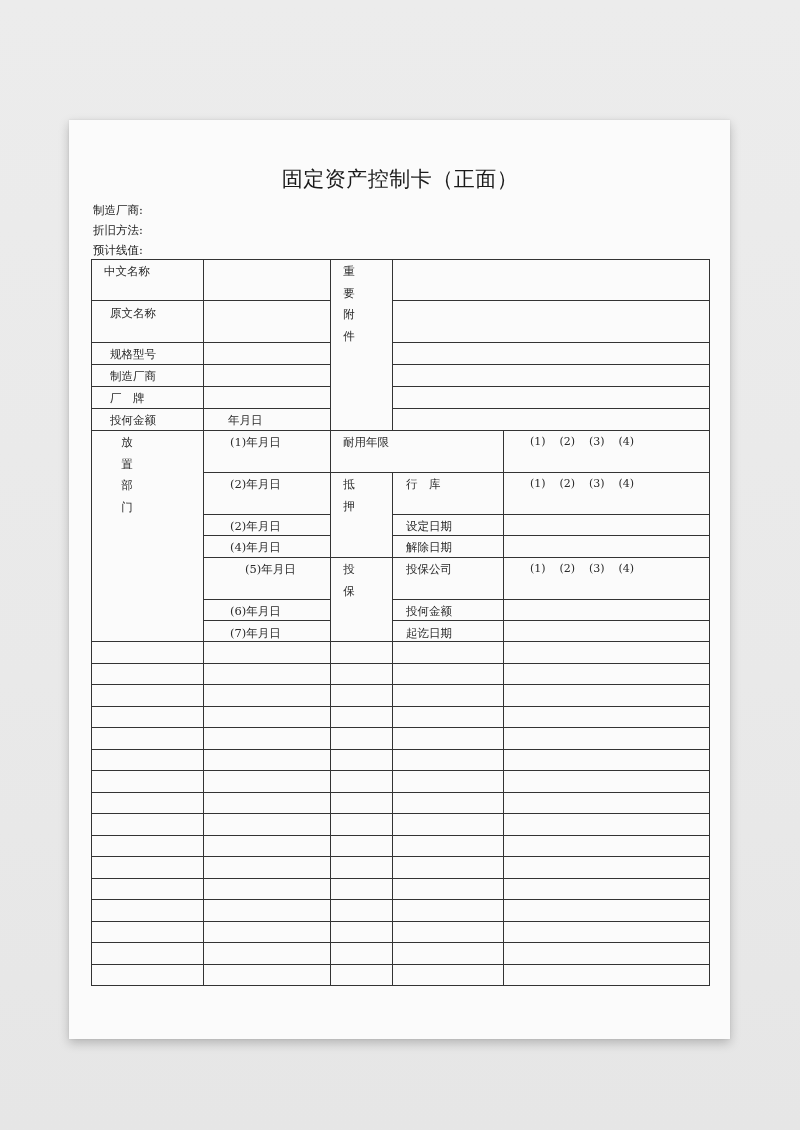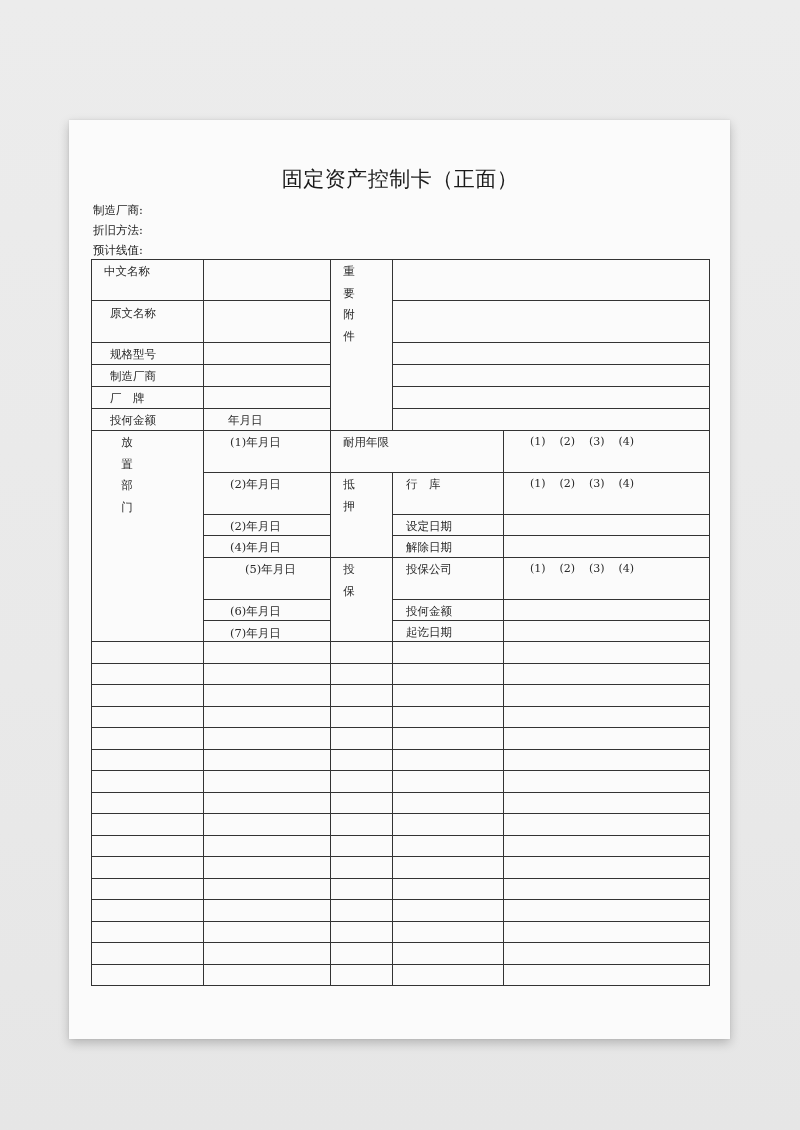--- a/index.html
+++ b/index.html
@@ -268,16 +268,16 @@
 
   <div class="vtxt" style="left:342px; top:559px;">
     <div>投</div>
     <div>保</div>
   </div>
   <div class="txt" style="left:406px; top:562px;">投保公司</div>
   <div class="opts" style="left:530px; top:562px;">
     <span>(1)</span><span>(2)</span><span>(3)</span><span>(4)</span>
   </div>
   <div class="txt" style="left:406px; top:604px;">投何金额</div>
-  <div class="txt" style="left:406px; top:626px;font-family:Liberation Mono, monospace;">起讫日期</div>
+  <div class="txt" style="left:406px; top:626px;">起讫日期</div>
   <div class="input-cell" style="left:504px; top:600px; width:205px; height:20px;"></div>
   <div class="input-cell" style="left:504px; top:621px; width:205px; height:20px;"></div>
 </div>
 
 </body></html>

